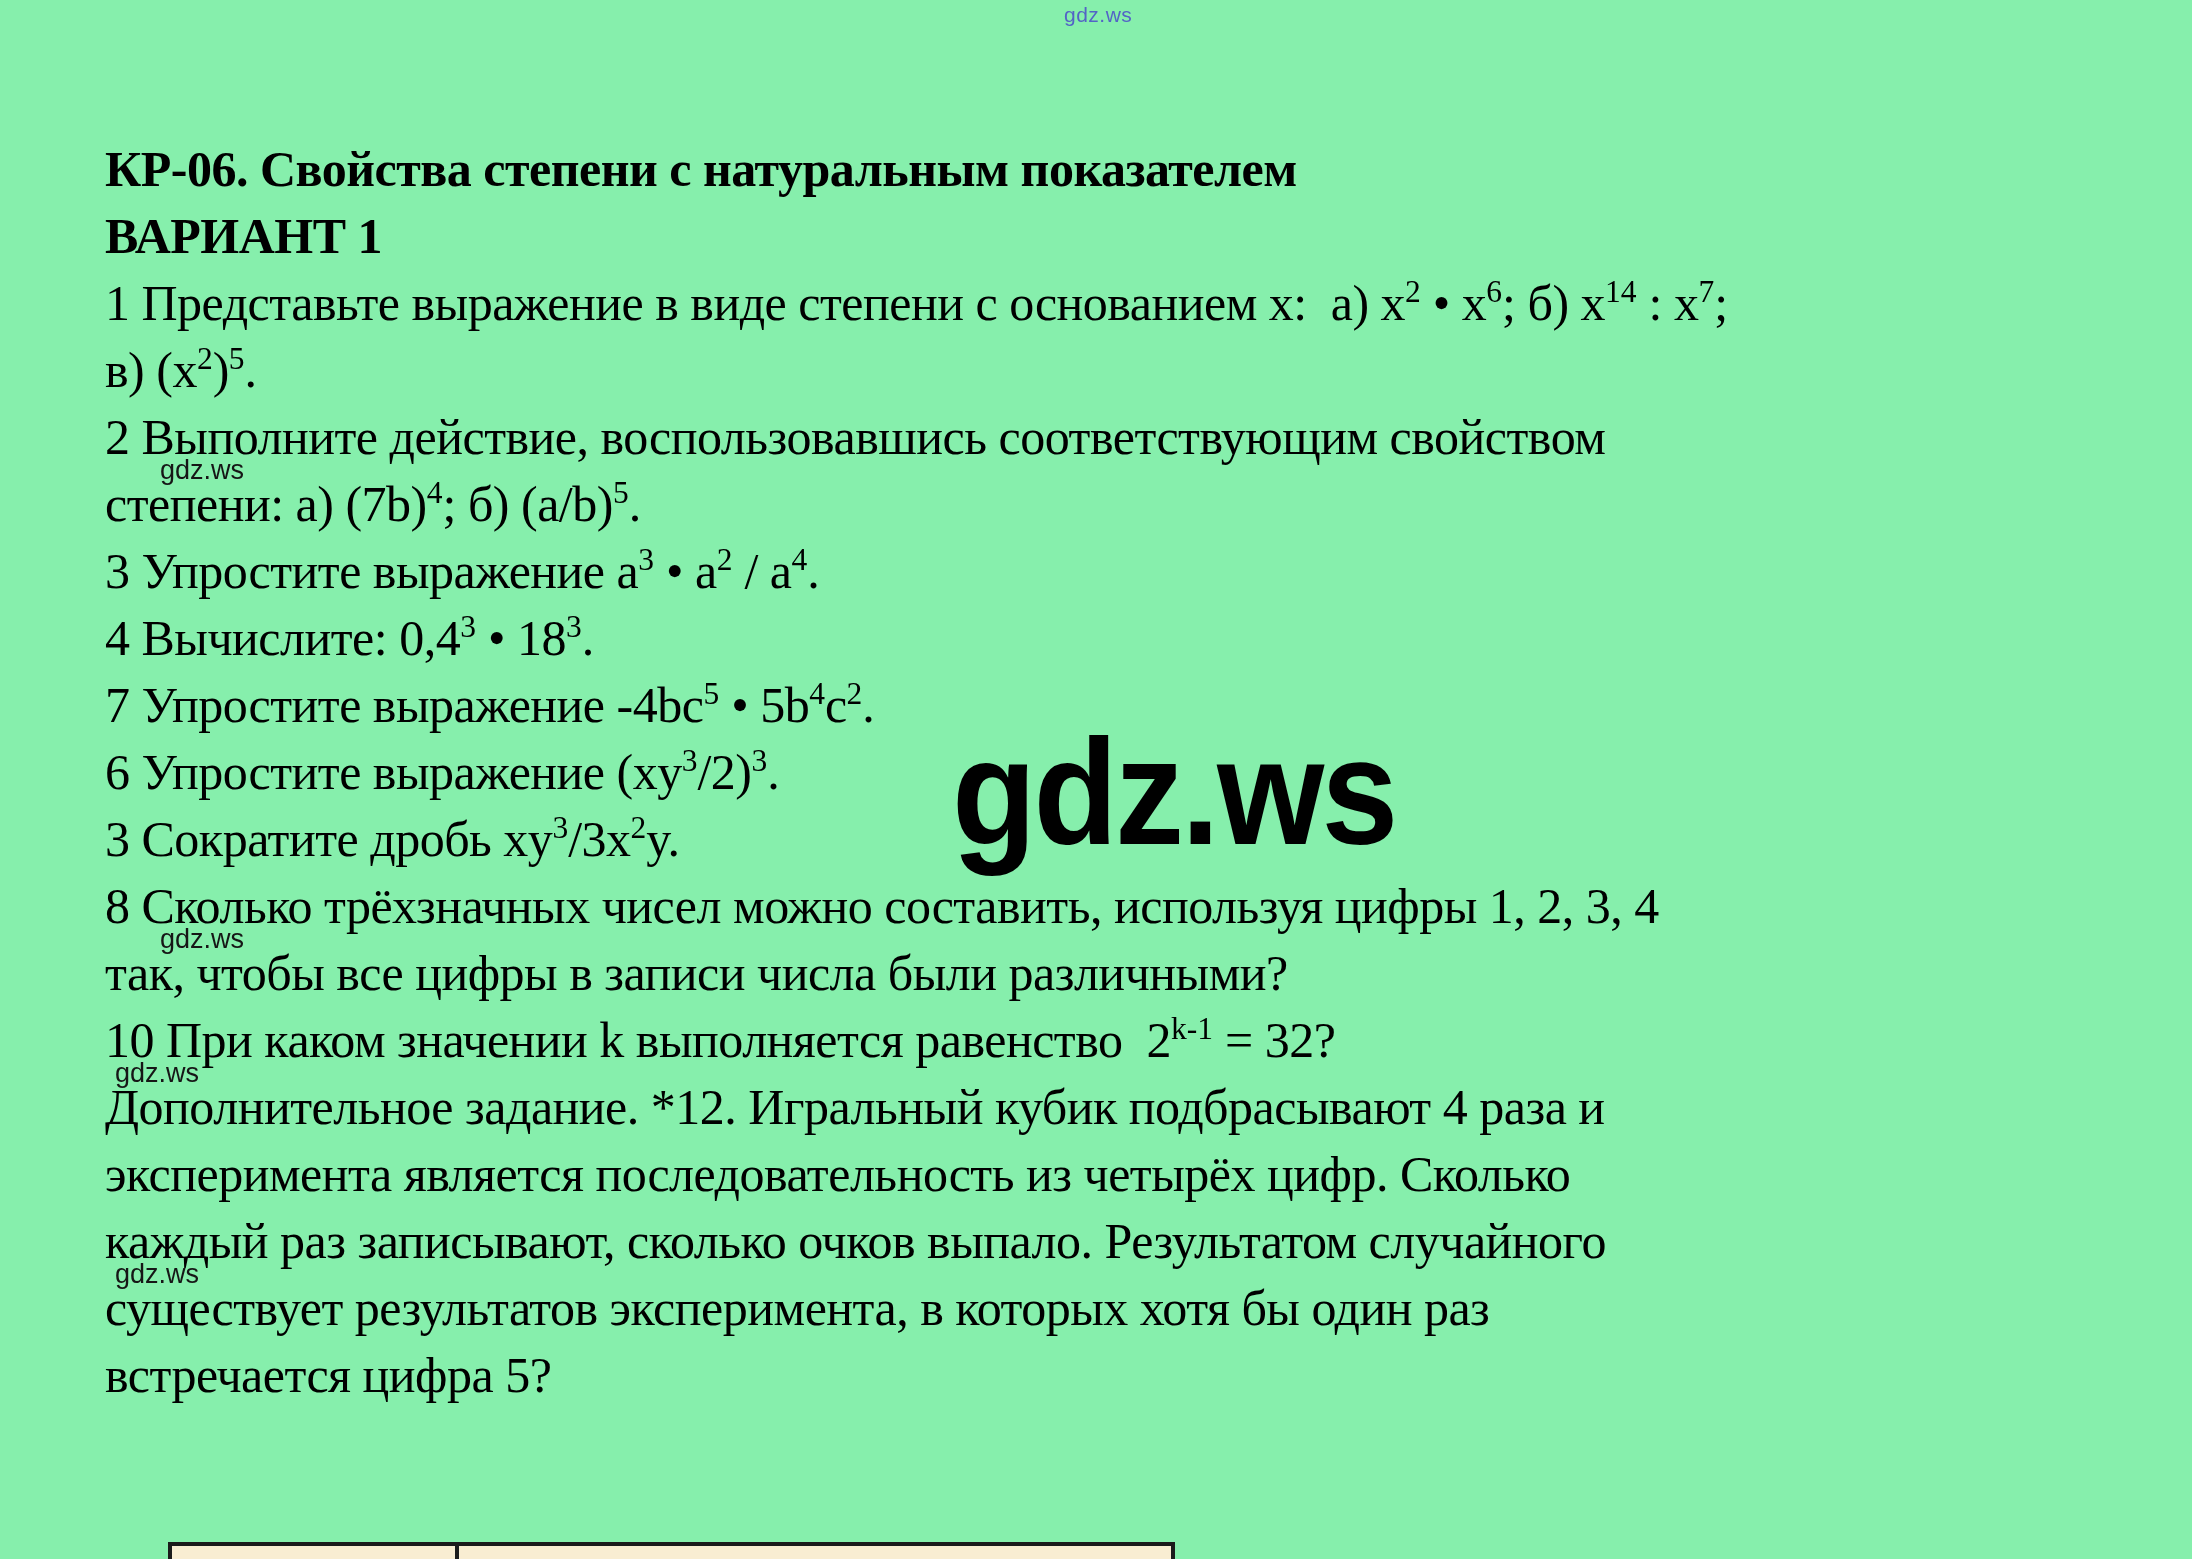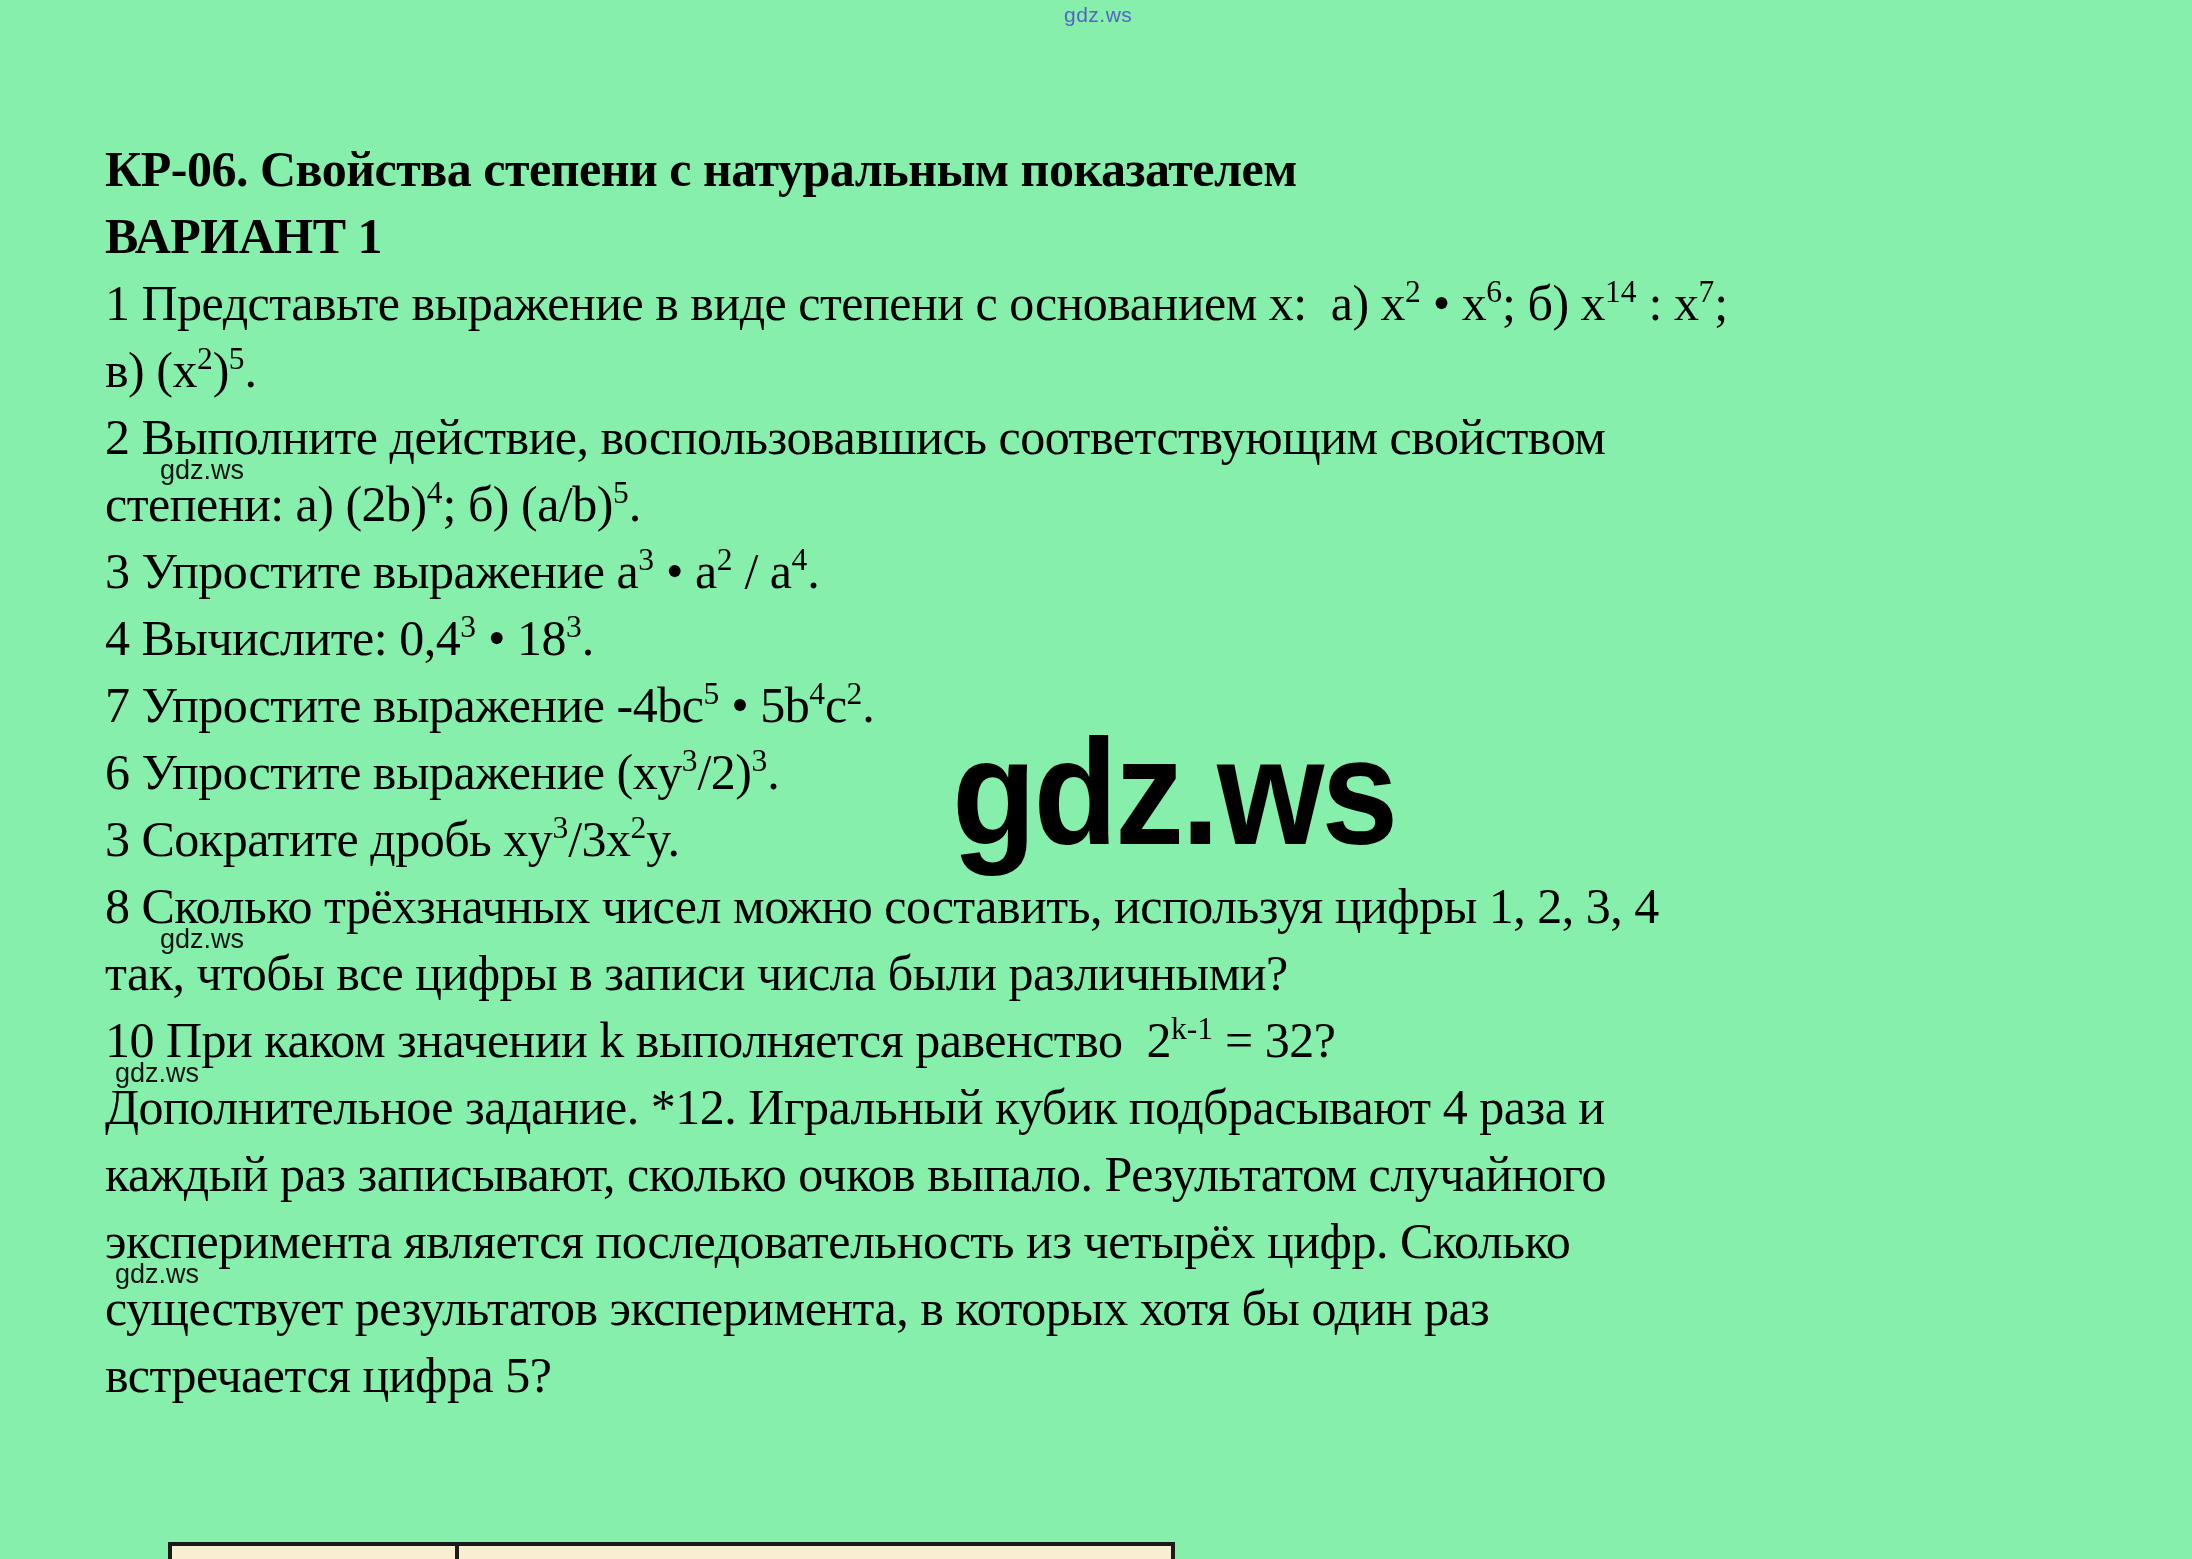--- a/index.html
+++ b/index.html
@@ -94,32 +94,32 @@
 
   <div class="wm-top">gdz.ws</div>
 
   <div class="content">
     <div class="line title">КР-06. Свойства степени с натуральным показателем</div>
     <div class="line title">ВАРИАНТ 1</div>
     <div id="lines">
         <div class="line"><span>1 Представьте выражение в виде степени с основанием x:  а) x</span><span class="sup">2</span><span> • x</span><span class="sup">6</span><span>; б) x</span><span class="sup">14</span><span> : x</span><span class="sup">7</span><span>;</span></div>
         <div class="line"><span>в) (x</span><span class="sup">2</span><span>)</span><span class="sup">5</span><span>.</span></div>
         <div class="line"><span>2 Выполните действие, воспользовавшись соответствующим свойством</span></div>
-        <div class="line"><span class="wm-small wm-inner">gdz.ws</span><span>степени: а) (2b)</span><span class="sup">4</span><span>; б) (a/b)</span><span class="sup">5</span><span>.</span></div>
+        <div class="line"><span class="wm-small wm-inner">gdz.ws</span><span>степени: а) (7b)</span><span class="sup">4</span><span>; б) (a/b)</span><span class="sup">5</span><span>.</span></div>
         <div class="line"><span>3 Упростите выражение a</span><span class="sup">3</span><span> • a</span><span class="sup">2</span><span> / a</span><span class="sup">4</span><span>.</span></div>
         <div class="line"><span>4 Вычислите: 0,4</span><span class="sup">3</span><span> • 18</span><span class="sup">3</span><span>.</span></div>
         <div class="line"><span>7 Упростите выражение -4bc</span><span class="sup">5</span><span> • 5b</span><span class="sup">4</span><span>c</span><span class="sup">2</span><span>.</span></div>
         <div class="line"><span>6 Упростите выражение (xy</span><span class="sup">3</span><span>/2)</span><span class="sup">3</span><span>.</span></div>
         <div class="line"><span>3 Сократите дробь xy</span><span class="sup">3</span><span>/3x</span><span class="sup">2</span><span>y.</span></div>
         <div class="line"><span>8 Сколько трёхзначных чисел можно составить, используя цифры 1, 2, 3, 4</span></div>
         <div class="line"><span class="wm-small wm-inner">gdz.ws</span><span>так, чтобы все цифры в записи числа были различными?</span></div>
         <div class="line"><span>10 При каком значении k выполняется равенство  2</span><span class="sup">k-1</span><span> = 32?</span></div>
         <div class="line"><span class="wm-small wm-outer">gdz.ws</span><span>Дополнительное задание. *12. Игральный кубик подбрасывают 4 раза и</span></div>
+        <div class="line"><span>эксперимента является последовательность из четырёх цифр. Сколько</span></div>
         <div class="line"><span>каждый раз записывают, сколько очков выпало. Результатом случайного</span></div>
-        <div class="line"><span>эксперимента является последовательность из четырёх цифр. Сколько</span></div>
         <div class="line"><span class="wm-small wm-outer">gdz.ws</span><span>существует результатов эксперимента, в которых хотя бы один раз</span></div>
         <div class="line"><span>встречается цифра 5?</span></div>
       </div>
   </div>
 
   <div class="wm-large">gdz.ws</div>
 
   <div class="answer-table" style="background: rgb(249, 237, 210); border-color: rgb(27, 27, 27);">
     <div class="cell c1" style="border-right-color: rgb(27, 27, 27);"></div>
     <div class="cell c2"></div>

